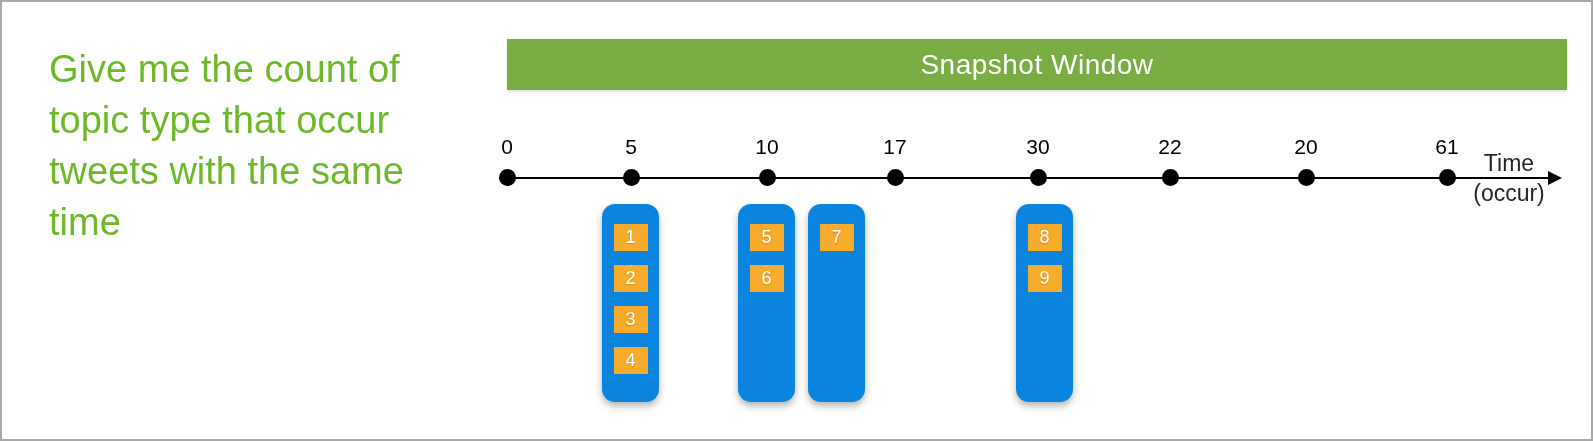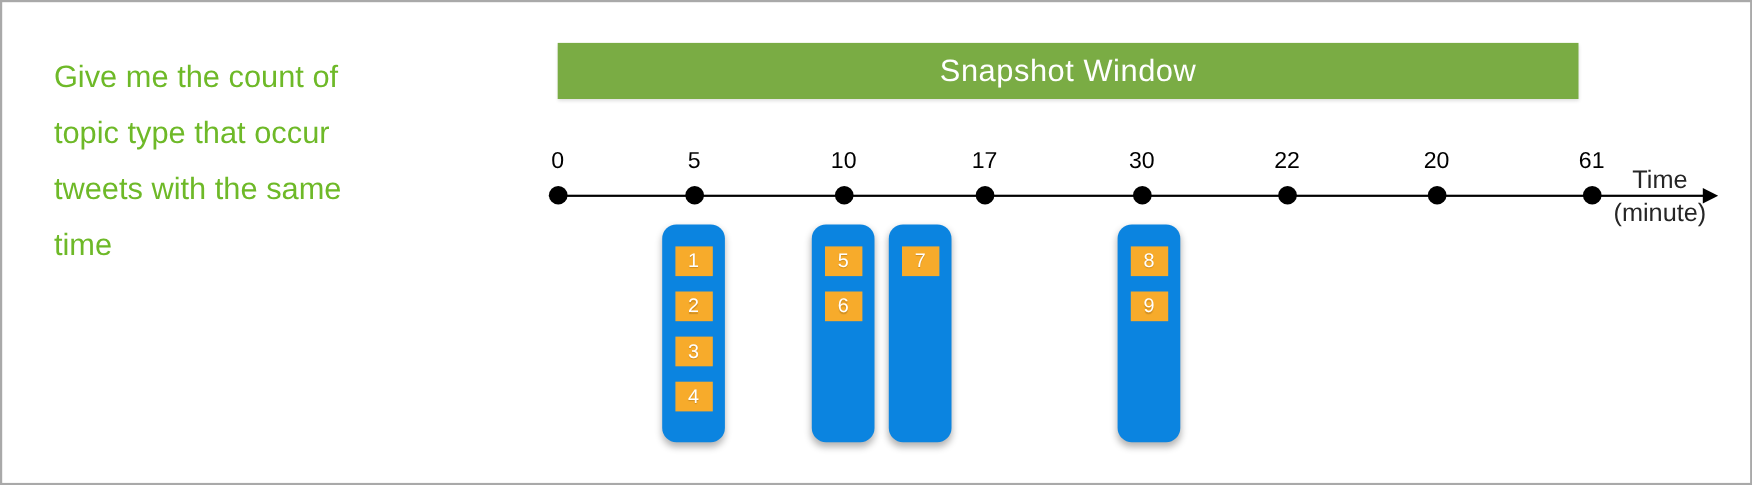--- a/index.html
+++ b/index.html
@@ -10,31 +10,31 @@
     box-sizing: border-box;
     border: 2px solid #a9a9a9;
     background: #ffffff;
     overflow: hidden;
     font-family: "Liberation Sans", sans-serif;
   }
 
   
   .prompt { position: absolute; left: 47px; top: 42px; }
   .prompt-line {
-    font-size: 28px;
+    font-size: 38px;
     line-height: 51px;
     color: #6EB928;
     white-space: nowrap;
   }
 
   
   .banner {
     position: absolute;
     left: 505px; top: 37px;
-    width: 928px; height: 51px;
+    width: 1060px; height: 51px;
     background: #7AAC44;
     display: flex; align-items: center; justify-content: center;
     box-shadow: 0 2px 3px rgba(0,0,0,0.12);
   }
   .banner-label { color: #ffffff; font-size: 28px; letter-spacing: 0.5px; }
 
   
   .axis-line {
     position: absolute;
     left: 497px; top: 175px;
@@ -145,21 +145,21 @@
     <div class="tick-label">20</div>
     <div class="tick-dot"></div>
   </div>
   <div class="tick" style="left:1445px">
     <div class="tick-label">61</div>
     <div class="tick-dot"></div>
   </div>
 
   <div class="axis-title">
     <div>Time</div>
-    <div>(minute)</div>
+    <div>(occur)</div>
   </div>
 
   <div class="group" style="left:600px">
     <div class="tweet" style="top:20px"><span>1</span></div>
     <div class="tweet" style="top:61px"><span>2</span></div>
     <div class="tweet" style="top:102px"><span>3</span></div>
     <div class="tweet" style="top:143px"><span>4</span></div>
   </div>
 
   <div class="group" style="left:736px">

